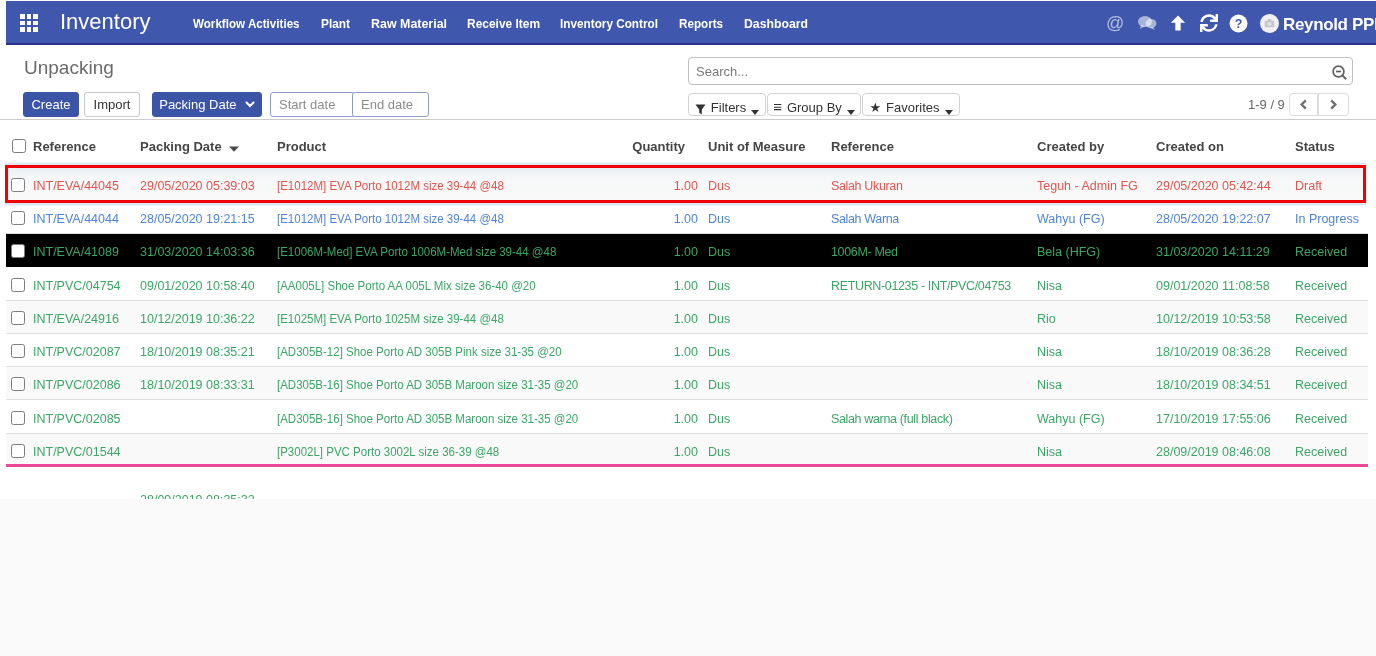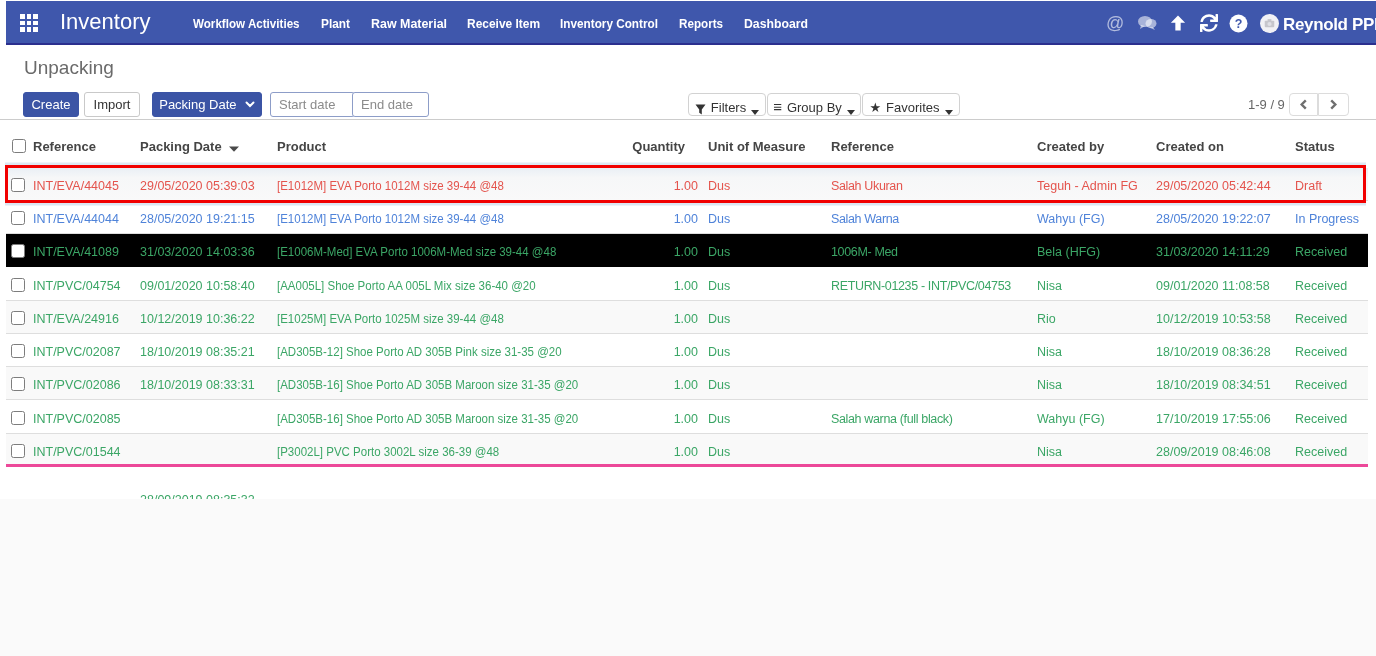--- a/index.html
+++ b/index.html
@@ -110,20 +110,28 @@
   <div class="btn btn-blue" style="left:23px;width:56px;">Create</div>
   <div class="btn btn-white" style="left:84px;width:56px;">Import</div>
   <div class="btn btn-blue" style="left:152px;width:110px;">Packing Date&nbsp;&nbsp;
     <svg width="10" height="7" viewBox="0 0 10 7" style="margin-left:1px">
         <path d="M1.5 1.5 L5 5 L8.5 1.5" stroke="#fff" stroke-width="2" fill="none" stroke-linecap="round"></path>
       </svg>
   </div>
   <div class="inp" style="left:270px;width:85px;">Start date</div>
   <div class="inp" style="left:352px;width:77px;">End date</div>
 
+  <div id="searchbox">
+    <span>Search...</span>
+    <svg width="18" height="18" viewBox="0 0 18 18" style="position:absolute;right:4px;top:5px;">
+        <circle cx="8.5" cy="8.5" r="5.4" fill="none" stroke="#606060" stroke-width="1.7"></circle>
+        <line x1="5.9" y1="8.5" x2="11.1" y2="8.5" stroke="#606060" stroke-width="1.7"></line>
+        <line x1="12.4" y1="12.4" x2="16.2" y2="16.2" stroke="#606060" stroke-width="2"></line>
+      </svg>
+  </div>
 
   <div class="fbtn" style="left:688px;width:78px;">
     <svg width="11" height="11" viewBox="0 0 11 11">
         <path fill="#333" d="M0.5 0.5 H10.5 L6.8 5.5 V10.5 L4.2 8.8 V5.5 Z"></path>
       </svg>
     Filters
     <svg width="8" height="5" viewBox="0 0 8 5">
         <path fill="#333" d="M0 0 H8 L4 5 Z"></path>
       </svg>
   </div>

